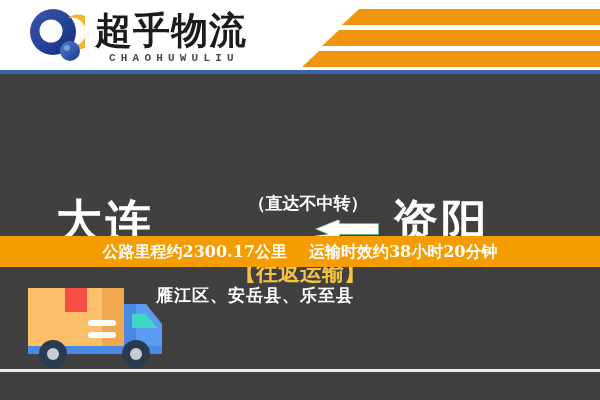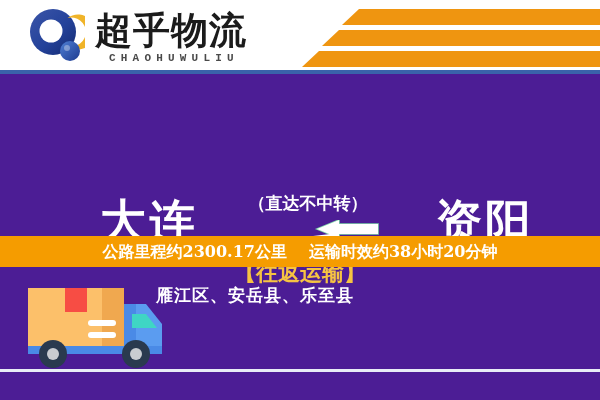--- a/index.html
+++ b/index.html
@@ -5,21 +5,21 @@
   * { box-sizing: border-box; margin: 0; padding: 0; }
   html, body {
     width: 600px; height: 400px;
     font-family: "Liberation Sans", "DejaVu Sans", sans-serif;
     background: #ffffff;
     overflow: hidden;
   }
   #banner {
     position: relative;
     width: 600px; height: 400px;
-    background: #4c1d95;
+    background: #404040;
     overflow: hidden;
   }
 
   
   .header {
     position: absolute;
     left: 0; top: 0;
     width: 600px; height: 74px;
     background: #ffffff;
     overflow: hidden;
@@ -91,21 +91,20 @@
   .city {
     position: absolute;
     top: 118px;
     font-family: "DejaVu Serif", "Liberation Serif", serif;
     font-weight: 700;
     font-size: 46px;
     line-height: 58px;
     color: #ffffff;
     letter-spacing: 3px;
     white-space: nowrap;
-    margin-left: 44px;
   }
   .city-origin { left: 56px; }
   .city-dest   { left: 392px; }
 
   .note-top {
     position: absolute;
     left: 0; top: 118px;
     width: 600px;
     text-align: center;
     font-family: "DejaVu Sans", sans-serif;

